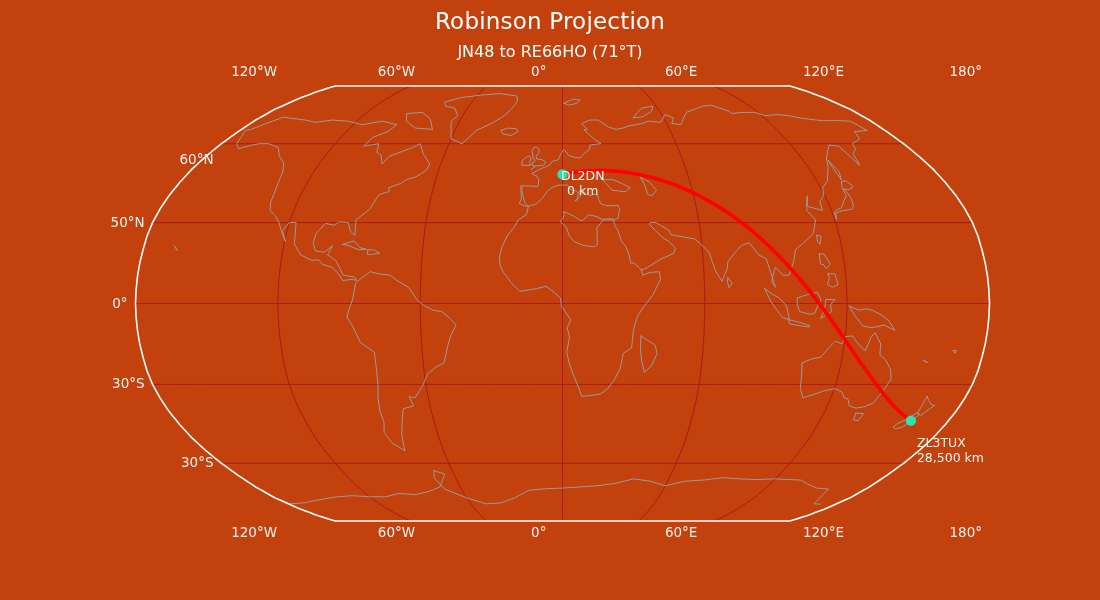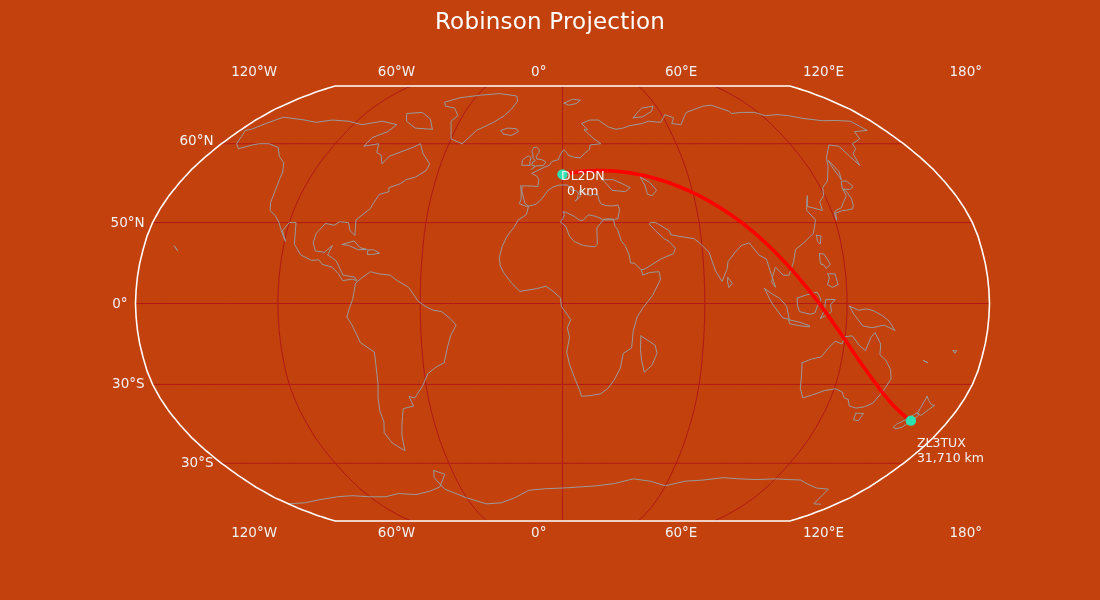--- a/index.html
+++ b/index.html
@@ -60,20 +60,21 @@
     line-height: 15px;
   }
   .sitelabel .dist { display: block; text-align: center; }
 </style>
 </head>
 <body>
 
 <div id="stage">
 
   <div id="title">Robinson Projection</div>
+  <div id="subtitle">JN48 to RE66HO (71°T)</div>
 
   <svg id="mapsvg" width="1100" height="600" viewBox="0 0 1100 600">
     <g id="graticule-layer">
         <polyline points="221.50,463.28 225.29,463.28 229.08,463.28 232.86,463.28 236.65,463.28 240.44,463.28 244.23,463.28 248.02,463.28 251.81,463.28 255.60,463.28 259.39,463.28 263.18,463.28 266.96,463.28 270.75,463.28 274.54,463.28 278.33,463.28 282.12,463.28 285.91,463.28 289.70,463.28 293.49,463.28 297.28,463.28 301.06,463.28 304.85,463.28 308.64,463.28 312.43,463.28 316.22,463.28 320.01,463.28 323.80,463.28 327.59,463.28 331.38,463.28 335.17,463.28 338.95,463.28 342.74,463.28 346.53,463.28 350.32,463.28 354.11,463.28 357.90,463.28 361.69,463.28 365.48,463.28 369.27,463.28 373.05,463.28 376.84,463.28 380.63,463.28 384.42,463.28 388.21,463.28 392.00,463.28 395.79,463.28 399.58,463.28 403.37,463.28 407.15,463.28 410.94,463.28 414.73,463.28 418.52,463.28 422.31,463.28 426.10,463.28 429.89,463.28 433.68,463.28 437.47,463.28 441.25,463.28 445.04,463.28 448.83,463.28 452.62,463.28 456.41,463.28 460.20,463.28 463.99,463.28 467.78,463.28 471.57,463.28 475.35,463.28 479.14,463.28 482.93,463.28 486.72,463.28 490.51,463.28 494.30,463.28 498.09,463.28 501.88,463.28 505.67,463.28 509.46,463.28 513.24,463.28 517.03,463.28 520.82,463.28 524.61,463.28 528.40,463.28 532.19,463.28 535.98,463.28 539.77,463.28 543.56,463.28 547.34,463.28 551.13,463.28 554.92,463.28 558.71,463.28 562.50,463.28 566.29,463.28 570.08,463.28 573.87,463.28 577.66,463.28 581.44,463.28 585.23,463.28 589.02,463.28 592.81,463.28 596.60,463.28 600.39,463.28 604.18,463.28 607.97,463.28 611.76,463.28 615.54,463.28 619.33,463.28 623.12,463.28 626.91,463.28 630.70,463.28 634.49,463.28 638.28,463.28 642.07,463.28 645.86,463.28 649.65,463.28 653.43,463.28 657.22,463.28 661.01,463.28 664.80,463.28 668.59,463.28 672.38,463.28 676.17,463.28 679.96,463.28 683.75,463.28 687.53,463.28 691.32,463.28 695.11,463.28 698.90,463.28 702.69,463.28 706.48,463.28 710.27,463.28 714.06,463.28 717.85,463.28 721.63,463.28 725.42,463.28 729.21,463.28 733.00,463.28 736.79,463.28 740.58,463.28 744.37,463.28 748.16,463.28 751.95,463.28 755.73,463.28 759.52,463.28 763.31,463.28 767.10,463.28 770.89,463.28 774.68,463.28 778.47,463.28 782.26,463.28 786.05,463.28 789.83,463.28 793.62,463.28 797.41,463.28 801.20,463.28 804.99,463.28 808.78,463.28 812.57,463.28 816.36,463.28 820.15,463.28 823.94,463.28 827.72,463.28 831.51,463.28 835.30,463.28 839.09,463.28 842.88,463.28 846.67,463.28 850.46,463.28 854.25,463.28 858.04,463.28 861.82,463.28 865.61,463.28 869.40,463.28 873.19,463.28 876.98,463.28 880.77,463.28 884.56,463.28 888.35,463.28 892.14,463.28 895.92,463.28 899.71,463.28 903.50,463.28" fill="none" stroke="#b01818" stroke-width="1"></polyline>
         <polyline points="152.58,384.41 157.13,384.41 161.69,384.41 166.24,384.41 170.80,384.41 175.35,384.41 179.91,384.41 184.46,384.41 189.02,384.41 193.57,384.41 198.13,384.41 202.68,384.41 207.24,384.41 211.79,384.41 216.35,384.41 220.90,384.41 225.45,384.41 230.01,384.41 234.56,384.41 239.12,384.41 243.67,384.41 248.23,384.41 252.78,384.41 257.34,384.41 261.89,384.41 266.45,384.41 271.00,384.41 275.56,384.41 280.11,384.41 284.67,384.41 289.22,384.41 293.77,384.41 298.33,384.41 302.88,384.41 307.44,384.41 311.99,384.41 316.55,384.41 321.10,384.41 325.66,384.41 330.21,384.41 334.77,384.41 339.32,384.41 343.88,384.41 348.43,384.41 352.99,384.41 357.54,384.41 362.09,384.41 366.65,384.41 371.20,384.41 375.76,384.41 380.31,384.41 384.87,384.41 389.42,384.41 393.98,384.41 398.53,384.41 403.09,384.41 407.64,384.41 412.20,384.41 416.75,384.41 421.31,384.41 425.86,384.41 430.41,384.41 434.97,384.41 439.52,384.41 444.08,384.41 448.63,384.41 453.19,384.41 457.74,384.41 462.30,384.41 466.85,384.41 471.41,384.41 475.96,384.41 480.52,384.41 485.07,384.41 489.63,384.41 494.18,384.41 498.73,384.41 503.29,384.41 507.84,384.41 512.40,384.41 516.95,384.41 521.51,384.41 526.06,384.41 530.62,384.41 535.17,384.41 539.73,384.41 544.28,384.41 548.84,384.41 553.39,384.41 557.95,384.41 562.50,384.41 567.05,384.41 571.61,384.41 576.16,384.41 580.72,384.41 585.27,384.41 589.83,384.41 594.38,384.41 598.94,384.41 603.49,384.41 608.05,384.41 612.60,384.41 617.16,384.41 621.71,384.41 626.27,384.41 630.82,384.41 635.37,384.41 639.93,384.41 644.48,384.41 649.04,384.41 653.59,384.41 658.15,384.41 662.70,384.41 667.26,384.41 671.81,384.41 676.37,384.41 680.92,384.41 685.48,384.41 690.03,384.41 694.59,384.41 699.14,384.41 703.69,384.41 708.25,384.41 712.80,384.41 717.36,384.41 721.91,384.41 726.47,384.41 731.02,384.41 735.58,384.41 740.13,384.41 744.69,384.41 749.24,384.41 753.80,384.41 758.35,384.41 762.91,384.41 767.46,384.41 772.01,384.41 776.57,384.41 781.12,384.41 785.68,384.41 790.23,384.41 794.79,384.41 799.34,384.41 803.90,384.41 808.45,384.41 813.01,384.41 817.56,384.41 822.12,384.41 826.67,384.41 831.23,384.41 835.78,384.41 840.33,384.41 844.89,384.41 849.44,384.41 854.00,384.41 858.55,384.41 863.11,384.41 867.66,384.41 872.22,384.41 876.77,384.41 881.33,384.41 885.88,384.41 890.44,384.41 894.99,384.41 899.55,384.41 904.10,384.41 908.65,384.41 913.21,384.41 917.76,384.41 922.32,384.41 926.87,384.41 931.43,384.41 935.98,384.41 940.54,384.41 945.09,384.41 949.65,384.41 954.20,384.41 958.76,384.41 963.31,384.41 967.87,384.41 972.42,384.41" fill="none" stroke="#b01818" stroke-width="1"></polyline>
         <polyline points="135.50,303.50 140.24,303.50 144.99,303.50 149.73,303.50 154.48,303.50 159.22,303.50 163.97,303.50 168.71,303.50 173.46,303.50 178.20,303.50 182.94,303.50 187.69,303.50 192.43,303.50 197.18,303.50 201.92,303.50 206.67,303.50 211.41,303.50 216.16,303.50 220.90,303.50 225.64,303.50 230.39,303.50 235.13,303.50 239.88,303.50 244.62,303.50 249.37,303.50 254.11,303.50 258.86,303.50 263.60,303.50 268.34,303.50 273.09,303.50 277.83,303.50 282.58,303.50 287.32,303.50 292.07,303.50 296.81,303.50 301.56,303.50 306.30,303.50 311.04,303.50 315.79,303.50 320.53,303.50 325.28,303.50 330.02,303.50 334.77,303.50 339.51,303.50 344.26,303.50 349.00,303.50 353.74,303.50 358.49,303.50 363.23,303.50 367.98,303.50 372.72,303.50 377.47,303.50 382.21,303.50 386.96,303.50 391.70,303.50 396.44,303.50 401.19,303.50 405.93,303.50 410.68,303.50 415.42,303.50 420.17,303.50 424.91,303.50 429.66,303.50 434.40,303.50 439.14,303.50 443.89,303.50 448.63,303.50 453.38,303.50 458.12,303.50 462.87,303.50 467.61,303.50 472.36,303.50 477.10,303.50 481.84,303.50 486.59,303.50 491.33,303.50 496.08,303.50 500.82,303.50 505.57,303.50 510.31,303.50 515.06,303.50 519.80,303.50 524.54,303.50 529.29,303.50 534.03,303.50 538.78,303.50 543.52,303.50 548.27,303.50 553.01,303.50 557.76,303.50 562.50,303.50 567.24,303.50 571.99,303.50 576.73,303.50 581.48,303.50 586.22,303.50 590.97,303.50 595.71,303.50 600.46,303.50 605.20,303.50 609.94,303.50 614.69,303.50 619.43,303.50 624.18,303.50 628.92,303.50 633.67,303.50 638.41,303.50 643.16,303.50 647.90,303.50 652.64,303.50 657.39,303.50 662.13,303.50 666.88,303.50 671.62,303.50 676.37,303.50 681.11,303.50 685.86,303.50 690.60,303.50 695.34,303.50 700.09,303.50 704.83,303.50 709.58,303.50 714.32,303.50 719.07,303.50 723.81,303.50 728.56,303.50 733.30,303.50 738.04,303.50 742.79,303.50 747.53,303.50 752.28,303.50 757.02,303.50 761.77,303.50 766.51,303.50 771.26,303.50 776.00,303.50 780.74,303.50 785.49,303.50 790.23,303.50 794.98,303.50 799.72,303.50 804.47,303.50 809.21,303.50 813.96,303.50 818.70,303.50 823.44,303.50 828.19,303.50 832.93,303.50 837.68,303.50 842.42,303.50 847.17,303.50 851.91,303.50 856.66,303.50 861.40,303.50 866.14,303.50 870.89,303.50 875.63,303.50 880.38,303.50 885.12,303.50 889.87,303.50 894.61,303.50 899.36,303.50 904.10,303.50 908.84,303.50 913.59,303.50 918.33,303.50 923.08,303.50 927.82,303.50 932.57,303.50 937.31,303.50 942.06,303.50 946.80,303.50 951.54,303.50 956.29,303.50 961.03,303.50 965.78,303.50 970.52,303.50 975.27,303.50 980.01,303.50 984.76,303.50 989.50,303.50" fill="none" stroke="#b01818" stroke-width="1"></polyline>
         <polyline points="152.58,222.59 157.13,222.59 161.69,222.59 166.24,222.59 170.80,222.59 175.35,222.59 179.91,222.59 184.46,222.59 189.02,222.59 193.57,222.59 198.13,222.59 202.68,222.59 207.24,222.59 211.79,222.59 216.35,222.59 220.90,222.59 225.45,222.59 230.01,222.59 234.56,222.59 239.12,222.59 243.67,222.59 248.23,222.59 252.78,222.59 257.34,222.59 261.89,222.59 266.45,222.59 271.00,222.59 275.56,222.59 280.11,222.59 284.67,222.59 289.22,222.59 293.77,222.59 298.33,222.59 302.88,222.59 307.44,222.59 311.99,222.59 316.55,222.59 321.10,222.59 325.66,222.59 330.21,222.59 334.77,222.59 339.32,222.59 343.88,222.59 348.43,222.59 352.99,222.59 357.54,222.59 362.09,222.59 366.65,222.59 371.20,222.59 375.76,222.59 380.31,222.59 384.87,222.59 389.42,222.59 393.98,222.59 398.53,222.59 403.09,222.59 407.64,222.59 412.20,222.59 416.75,222.59 421.31,222.59 425.86,222.59 430.41,222.59 434.97,222.59 439.52,222.59 444.08,222.59 448.63,222.59 453.19,222.59 457.74,222.59 462.30,222.59 466.85,222.59 471.41,222.59 475.96,222.59 480.52,222.59 485.07,222.59 489.63,222.59 494.18,222.59 498.73,222.59 503.29,222.59 507.84,222.59 512.40,222.59 516.95,222.59 521.51,222.59 526.06,222.59 530.62,222.59 535.17,222.59 539.73,222.59 544.28,222.59 548.84,222.59 553.39,222.59 557.95,222.59 562.50,222.59 567.05,222.59 571.61,222.59 576.16,222.59 580.72,222.59 585.27,222.59 589.83,222.59 594.38,222.59 598.94,222.59 603.49,222.59 608.05,222.59 612.60,222.59 617.16,222.59 621.71,222.59 626.27,222.59 630.82,222.59 635.37,222.59 639.93,222.59 644.48,222.59 649.04,222.59 653.59,222.59 658.15,222.59 662.70,222.59 667.26,222.59 671.81,222.59 676.37,222.59 680.92,222.59 685.48,222.59 690.03,222.59 694.59,222.59 699.14,222.59 703.69,222.59 708.25,222.59 712.80,222.59 717.36,222.59 721.91,222.59 726.47,222.59 731.02,222.59 735.58,222.59 740.13,222.59 744.69,222.59 749.24,222.59 753.80,222.59 758.35,222.59 762.91,222.59 767.46,222.59 772.01,222.59 776.57,222.59 781.12,222.59 785.68,222.59 790.23,222.59 794.79,222.59 799.34,222.59 803.90,222.59 808.45,222.59 813.01,222.59 817.56,222.59 822.12,222.59 826.67,222.59 831.23,222.59 835.78,222.59 840.33,222.59 844.89,222.59 849.44,222.59 854.00,222.59 858.55,222.59 863.11,222.59 867.66,222.59 872.22,222.59 876.77,222.59 881.33,222.59 885.88,222.59 890.44,222.59 894.99,222.59 899.55,222.59 904.10,222.59 908.65,222.59 913.21,222.59 917.76,222.59 922.32,222.59 926.87,222.59 931.43,222.59 935.98,222.59 940.54,222.59 945.09,222.59 949.65,222.59 954.20,222.59 958.76,222.59 963.31,222.59 967.87,222.59 972.42,222.59" fill="none" stroke="#b01818" stroke-width="1"></polyline>
         <polyline points="221.50,143.72 225.29,143.72 229.08,143.72 232.86,143.72 236.65,143.72 240.44,143.72 244.23,143.72 248.02,143.72 251.81,143.72 255.60,143.72 259.39,143.72 263.18,143.72 266.96,143.72 270.75,143.72 274.54,143.72 278.33,143.72 282.12,143.72 285.91,143.72 289.70,143.72 293.49,143.72 297.28,143.72 301.06,143.72 304.85,143.72 308.64,143.72 312.43,143.72 316.22,143.72 320.01,143.72 323.80,143.72 327.59,143.72 331.38,143.72 335.17,143.72 338.95,143.72 342.74,143.72 346.53,143.72 350.32,143.72 354.11,143.72 357.90,143.72 361.69,143.72 365.48,143.72 369.27,143.72 373.05,143.72 376.84,143.72 380.63,143.72 384.42,143.72 388.21,143.72 392.00,143.72 395.79,143.72 399.58,143.72 403.37,143.72 407.15,143.72 410.94,143.72 414.73,143.72 418.52,143.72 422.31,143.72 426.10,143.72 429.89,143.72 433.68,143.72 437.47,143.72 441.25,143.72 445.04,143.72 448.83,143.72 452.62,143.72 456.41,143.72 460.20,143.72 463.99,143.72 467.78,143.72 471.57,143.72 475.35,143.72 479.14,143.72 482.93,143.72 486.72,143.72 490.51,143.72 494.30,143.72 498.09,143.72 501.88,143.72 505.67,143.72 509.46,143.72 513.24,143.72 517.03,143.72 520.82,143.72 524.61,143.72 528.40,143.72 532.19,143.72 535.98,143.72 539.77,143.72 543.56,143.72 547.34,143.72 551.13,143.72 554.92,143.72 558.71,143.72 562.50,143.72 566.29,143.72 570.08,143.72 573.87,143.72 577.66,143.72 581.44,143.72 585.23,143.72 589.02,143.72 592.81,143.72 596.60,143.72 600.39,143.72 604.18,143.72 607.97,143.72 611.76,143.72 615.54,143.72 619.33,143.72 623.12,143.72 626.91,143.72 630.70,143.72 634.49,143.72 638.28,143.72 642.07,143.72 645.86,143.72 649.65,143.72 653.43,143.72 657.22,143.72 661.01,143.72 664.80,143.72 668.59,143.72 672.38,143.72 676.17,143.72 679.96,143.72 683.75,143.72 687.53,143.72 691.32,143.72 695.11,143.72 698.90,143.72 702.69,143.72 706.48,143.72 710.27,143.72 714.06,143.72 717.85,143.72 721.63,143.72 725.42,143.72 729.21,143.72 733.00,143.72 736.79,143.72 740.58,143.72 744.37,143.72 748.16,143.72 751.95,143.72 755.73,143.72 759.52,143.72 763.31,143.72 767.10,143.72 770.89,143.72 774.68,143.72 778.47,143.72 782.26,143.72 786.05,143.72 789.83,143.72 793.62,143.72 797.41,143.72 801.20,143.72 804.99,143.72 808.78,143.72 812.57,143.72 816.36,143.72 820.15,143.72 823.94,143.72 827.72,143.72 831.51,143.72 835.30,143.72 839.09,143.72 842.88,143.72 846.67,143.72 850.46,143.72 854.25,143.72 858.04,143.72 861.82,143.72 865.61,143.72 869.40,143.72 873.19,143.72 876.98,143.72 880.77,143.72 884.56,143.72 888.35,143.72 892.14,143.72 895.92,143.72 899.71,143.72 903.50,143.72" fill="none" stroke="#b01818" stroke-width="1"></polyline>
         <polyline points="335.25,521.00 328.42,518.92 321.59,516.84 313.98,514.21 305.59,511.01 297.20,507.82 288.34,503.83 279.48,499.85 271.17,495.68 263.41,491.32 255.66,486.96 248.64,482.33 241.62,477.70 234.79,472.97 228.14,468.12 221.50,463.28 215.28,458.26 209.06,453.24 203.15,448.15 197.53,442.99 191.91,437.83 187.07,432.56 182.24,427.30 177.65,422.00 173.32,416.67 168.98,411.34 165.37,405.96 161.77,400.58 158.49,395.20 155.53,389.80 152.58,384.41 150.36,379.02 148.14,373.62 146.24,368.23 144.67,362.83 143.10,357.44 141.77,352.05 140.44,346.65 139.31,341.26 138.39,335.86 137.46,330.47 136.92,325.08 136.37,319.68 135.98,314.29 135.74,308.89 135.50,303.50 135.74,298.11 135.98,292.71 136.37,287.32 136.92,281.92 137.46,276.53 138.39,271.14 139.31,265.74 140.44,260.35 141.77,254.95 143.10,249.56 144.67,244.17 146.24,238.77 148.14,233.38 150.36,227.98 152.58,222.59 155.53,217.20 158.49,211.80 161.77,206.42 165.37,201.04 168.98,195.66 173.32,190.33 177.65,185.00 182.24,179.70 187.07,174.44 191.91,169.17 197.53,164.01 203.15,158.85 209.06,153.76 215.28,148.74 221.50,143.72 228.14,138.88 234.79,134.03 241.62,129.30 248.64,124.67 255.66,120.04 263.41,115.68 271.17,111.32 279.48,107.15 288.34,103.17 297.20,99.18 305.59,95.99 313.98,92.79 321.59,90.16 328.42,88.08 335.25,86.00" fill="none" stroke="#b01818" stroke-width="1"></polyline>
         <polyline points="411.00,521.00 406.45,518.92 401.89,516.84 396.82,514.21 391.23,511.01 385.64,507.82 379.73,503.83 373.82,499.85 368.28,495.68 363.11,491.32 357.94,486.96 353.26,482.33 348.58,477.70 344.02,472.97 339.59,468.12 335.17,463.28 331.02,458.26 326.88,453.24 322.93,448.15 319.18,442.99 315.44,437.83 312.22,432.56 308.99,427.30 305.94,422.00 303.04,416.67 300.15,411.34 297.75,405.96 295.35,400.58 293.16,395.20 291.19,389.80 289.22,384.41 287.74,379.02 286.26,373.62 285.00,368.23 283.95,362.83 282.90,357.44 282.01,352.05 281.12,346.65 280.37,341.26 279.76,335.86 279.14,330.47 278.78,325.08 278.41,319.68 278.15,314.29 277.99,308.89 277.83,303.50 277.99,298.11 278.15,292.71 278.41,287.32 278.78,281.92 279.14,276.53 279.76,271.14 280.37,265.74 281.12,260.35 282.01,254.95 282.90,249.56 283.95,244.17 285.00,238.77 286.26,233.38 287.74,227.98 289.22,222.59 291.19,217.20 293.16,211.80 295.35,206.42 297.75,201.04 300.15,195.66 303.04,190.33 305.94,185.00 308.99,179.70 312.22,174.44 315.44,169.17 319.18,164.01 322.93,158.85 326.88,153.76 331.02,148.74 335.17,143.72 339.59,138.88 344.02,134.03 348.58,129.30 353.26,124.67 357.94,120.04 363.11,115.68 368.28,111.32 373.82,107.15 379.73,103.17 385.64,99.18 391.23,95.99 396.82,92.79 401.89,90.16 406.45,88.08 411.00,86.00" fill="none" stroke="#b01818" stroke-width="1"></polyline>
@@ -142,24 +143,24 @@
     </div>
   <div id="lonlabels-bottom">
       <div class="axlabel" style="left: 356.444px; top: 524px; width: 80px;">60°W</div>
       <div class="axlabel" style="left: 498.778px; top: 524px; width: 80px;">0°</div>
       <div class="axlabel" style="left: 641.111px; top: 524px; width: 80px;">60°E</div>
       <div class="axlabel" style="left: 783.444px; top: 524px; width: 80px;">120°E</div>
       <div class="axlabel" style="left: 925.778px; top: 524px; width: 80px;">180°</div>
       <div class="axlabel" style="left: 214.111px; top: 524px; width: 80px;">120°W</div>
     </div>
   <div id="latlabels">
-      <div class="axlabel" style="left: 0px; width: 213.498px; text-align: right; top: 132px;">60°N</div>
+      <div class="axlabel" style="left: 0px; width: 213.498px; text-align: right; top: 151px;">60°N</div>
       <div class="axlabel" style="left: 0px; width: 144.58px; text-align: right; top: 213.59px;">50°N</div>
       <div class="axlabel" style="left: 0px; width: 127.5px; text-align: right; top: 294.5px;">0°</div>
       <div class="axlabel" style="left: 0px; width: 144.58px; text-align: right; top: 375.41px;">30°S</div>
       <div class="axlabel" style="left: 0px; width: 213.498px; text-align: right; top: 454.275px;">30°S</div>
     </div>
   <div id="sitelabels">
       <div class="sitelabel" style="left: 561px; top: 168.435px;"><span>DL2DN</span><span class="dist">0 km</span></div>
-      <div class="sitelabel" style="left: 916.91px; top: 414.669px; margin-top: 20px;"><span>ZL3TUX</span><span class="dist">31,710 km</span></div>
+      <div class="sitelabel" style="left: 916.91px; top: 414.669px; margin-top: 20px;"><span>ZL3TUX</span><span class="dist">28,500 km</span></div>
     </div>
 
 </div>
 
 </body></html>

